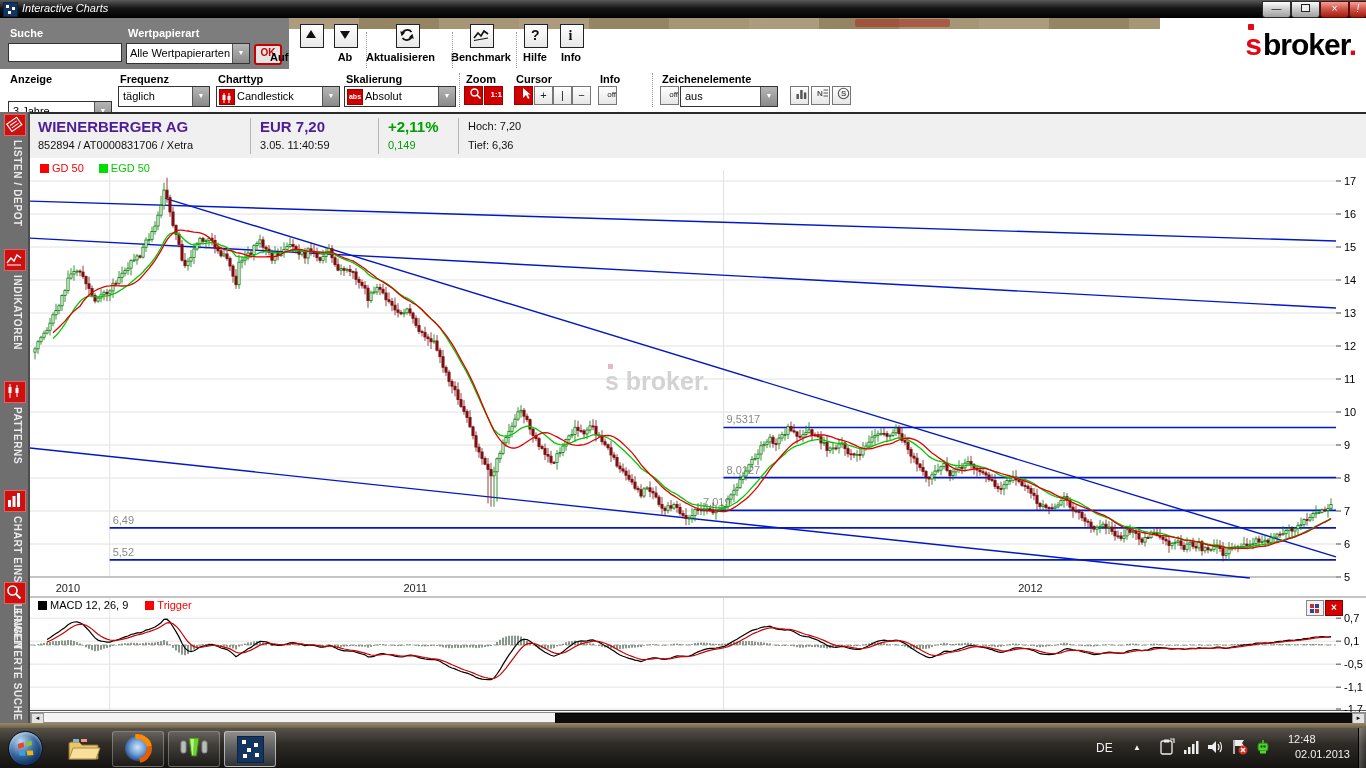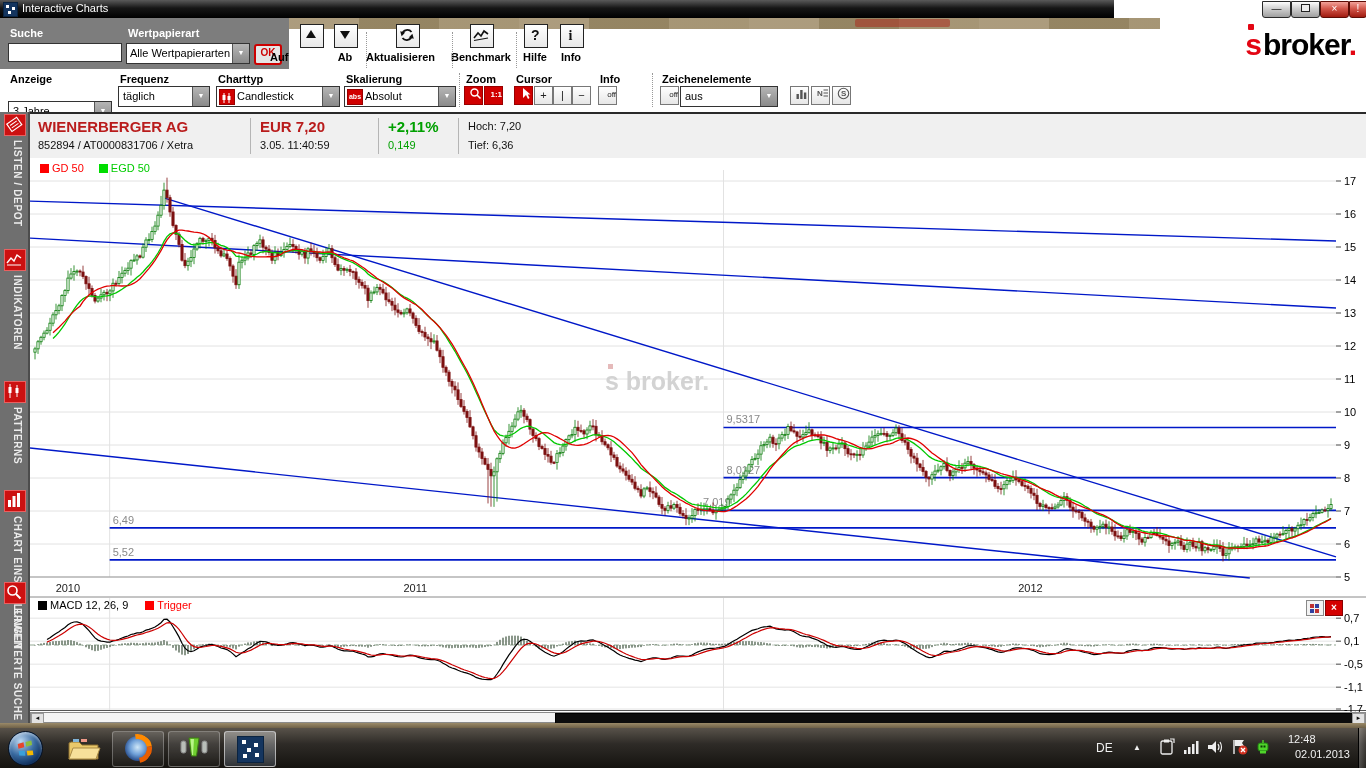--- a/index.html
+++ b/index.html
@@ -1,20 +1,20 @@
 <!DOCTYPE html>
 <html><head>
 <meta charset="utf-8">
 <style>
   html,body{margin:0;padding:0;background:#000;}
   #screen{position:relative;width:1366px;height:768px;overflow:hidden;background:#fff;
           font-family:"Liberation Sans",sans-serif;-webkit-font-smoothing:none;}
   .abs{position:absolute;}
   
-  #titlebar{left:0;top:0;width:1114px;height:18px;background:linear-gradient(180deg,#5a5a5a,#161616 45%,#000);}
+  #titlebar{left:0;top:0;width:1366px;height:18px;background:linear-gradient(180deg,#5a5a5a,#161616 45%,#000);font-style:italic;}
   #title-icon{left:3px;top:2px;width:13px;height:13px;background:#14355f;border:1px solid #0a2340;}
   #title-icon i{position:absolute;width:3px;height:3px;background:#fff;}
   #title-text{left:22px;top:2px;color:#fff;font-size:11px;}
   .winbtn{top:1px;height:15px;border:1px solid #2a2a2a;border-radius:0 0 3px 3px;
           background:linear-gradient(180deg,#fdfdfd,#cfcfcf 45%,#9f9f9f);color:#222;
           font-size:10px;text-align:center;line-height:14px;}
   .winbtn.red{background:linear-gradient(180deg,#f2a198,#d2564a 45%,#a01b10);color:#fff;border-color:#5d0d06;}
   
   #toolbar1{left:0;top:18px;width:1366px;height:51px;background:#fff;border-bottom:1px solid #d0d0d0;}
   #tb1-left{left:0;top:0;width:289px;height:51px;background:#7d7d7d;}
@@ -37,21 +37,21 @@
   .tb2-lbl{font-size:11px;font-weight:bold;color:#000;}
   .dd{background:#fff;border:1px solid #333;height:19px;}
   .dd span.val{position:absolute;left:4px;top:3px;font-size:11px;color:#000;white-space:nowrap;}
   .dd span.vali{left:20px;}
   .minibadge{position:absolute;left:2px;top:2px;width:14px;height:14px;background:#d00000;border:1px solid #900;}
   .sqbtn{width:17px;height:17px;text-align:right;font-size:11px;line-height:16px;background:linear-gradient(180deg,#fff,#e6e6e6);border:1px solid #777;color:#222;}
   .sqbtn.red{background:#d00000;border:1px solid #900;color:#fff;}
   .sqbtn.off{font-size:8px;}
   
   #quotebar{left:28px;top:112px;width:1338px;height:45px;background:#f0f0f0;border-top:2px solid #2a2a2a;border-bottom:1px solid #9a9a9a;}
-  .q-big{font-size:15px;font-weight:bold;color:#b91c1c;white-space:nowrap;}
+  .q-big{font-size:15px;font-weight:bold;color:#4c1d95;white-space:nowrap;}
   .q-small{font-size:11px;color:#111;white-space:nowrap;}
   .q-green{color:#00a000;}
   .qsep{border-left:1px solid #b5b5b5;width:0;height:36px;top:4px;}
   
   #sidebar{left:0;top:112px;width:28px;height:611px;background:#6f6f6f;border-right:2px solid #4c4c4c;}
   
   #chartwrap{left:30px;top:158px;width:1336px;height:565px;background:#fff;}
   #legend-main{left:10px;top:4px;height:14px;font-size:11px;}
   .leg-sq{display:inline-block;width:9px;height:9px;margin-right:3px;vertical-align:-1px;}
   #macd-btn-grid{left:1276px;top:442px;width:16px;height:14px;background:#f2f2f2;border:1px solid #888;}

